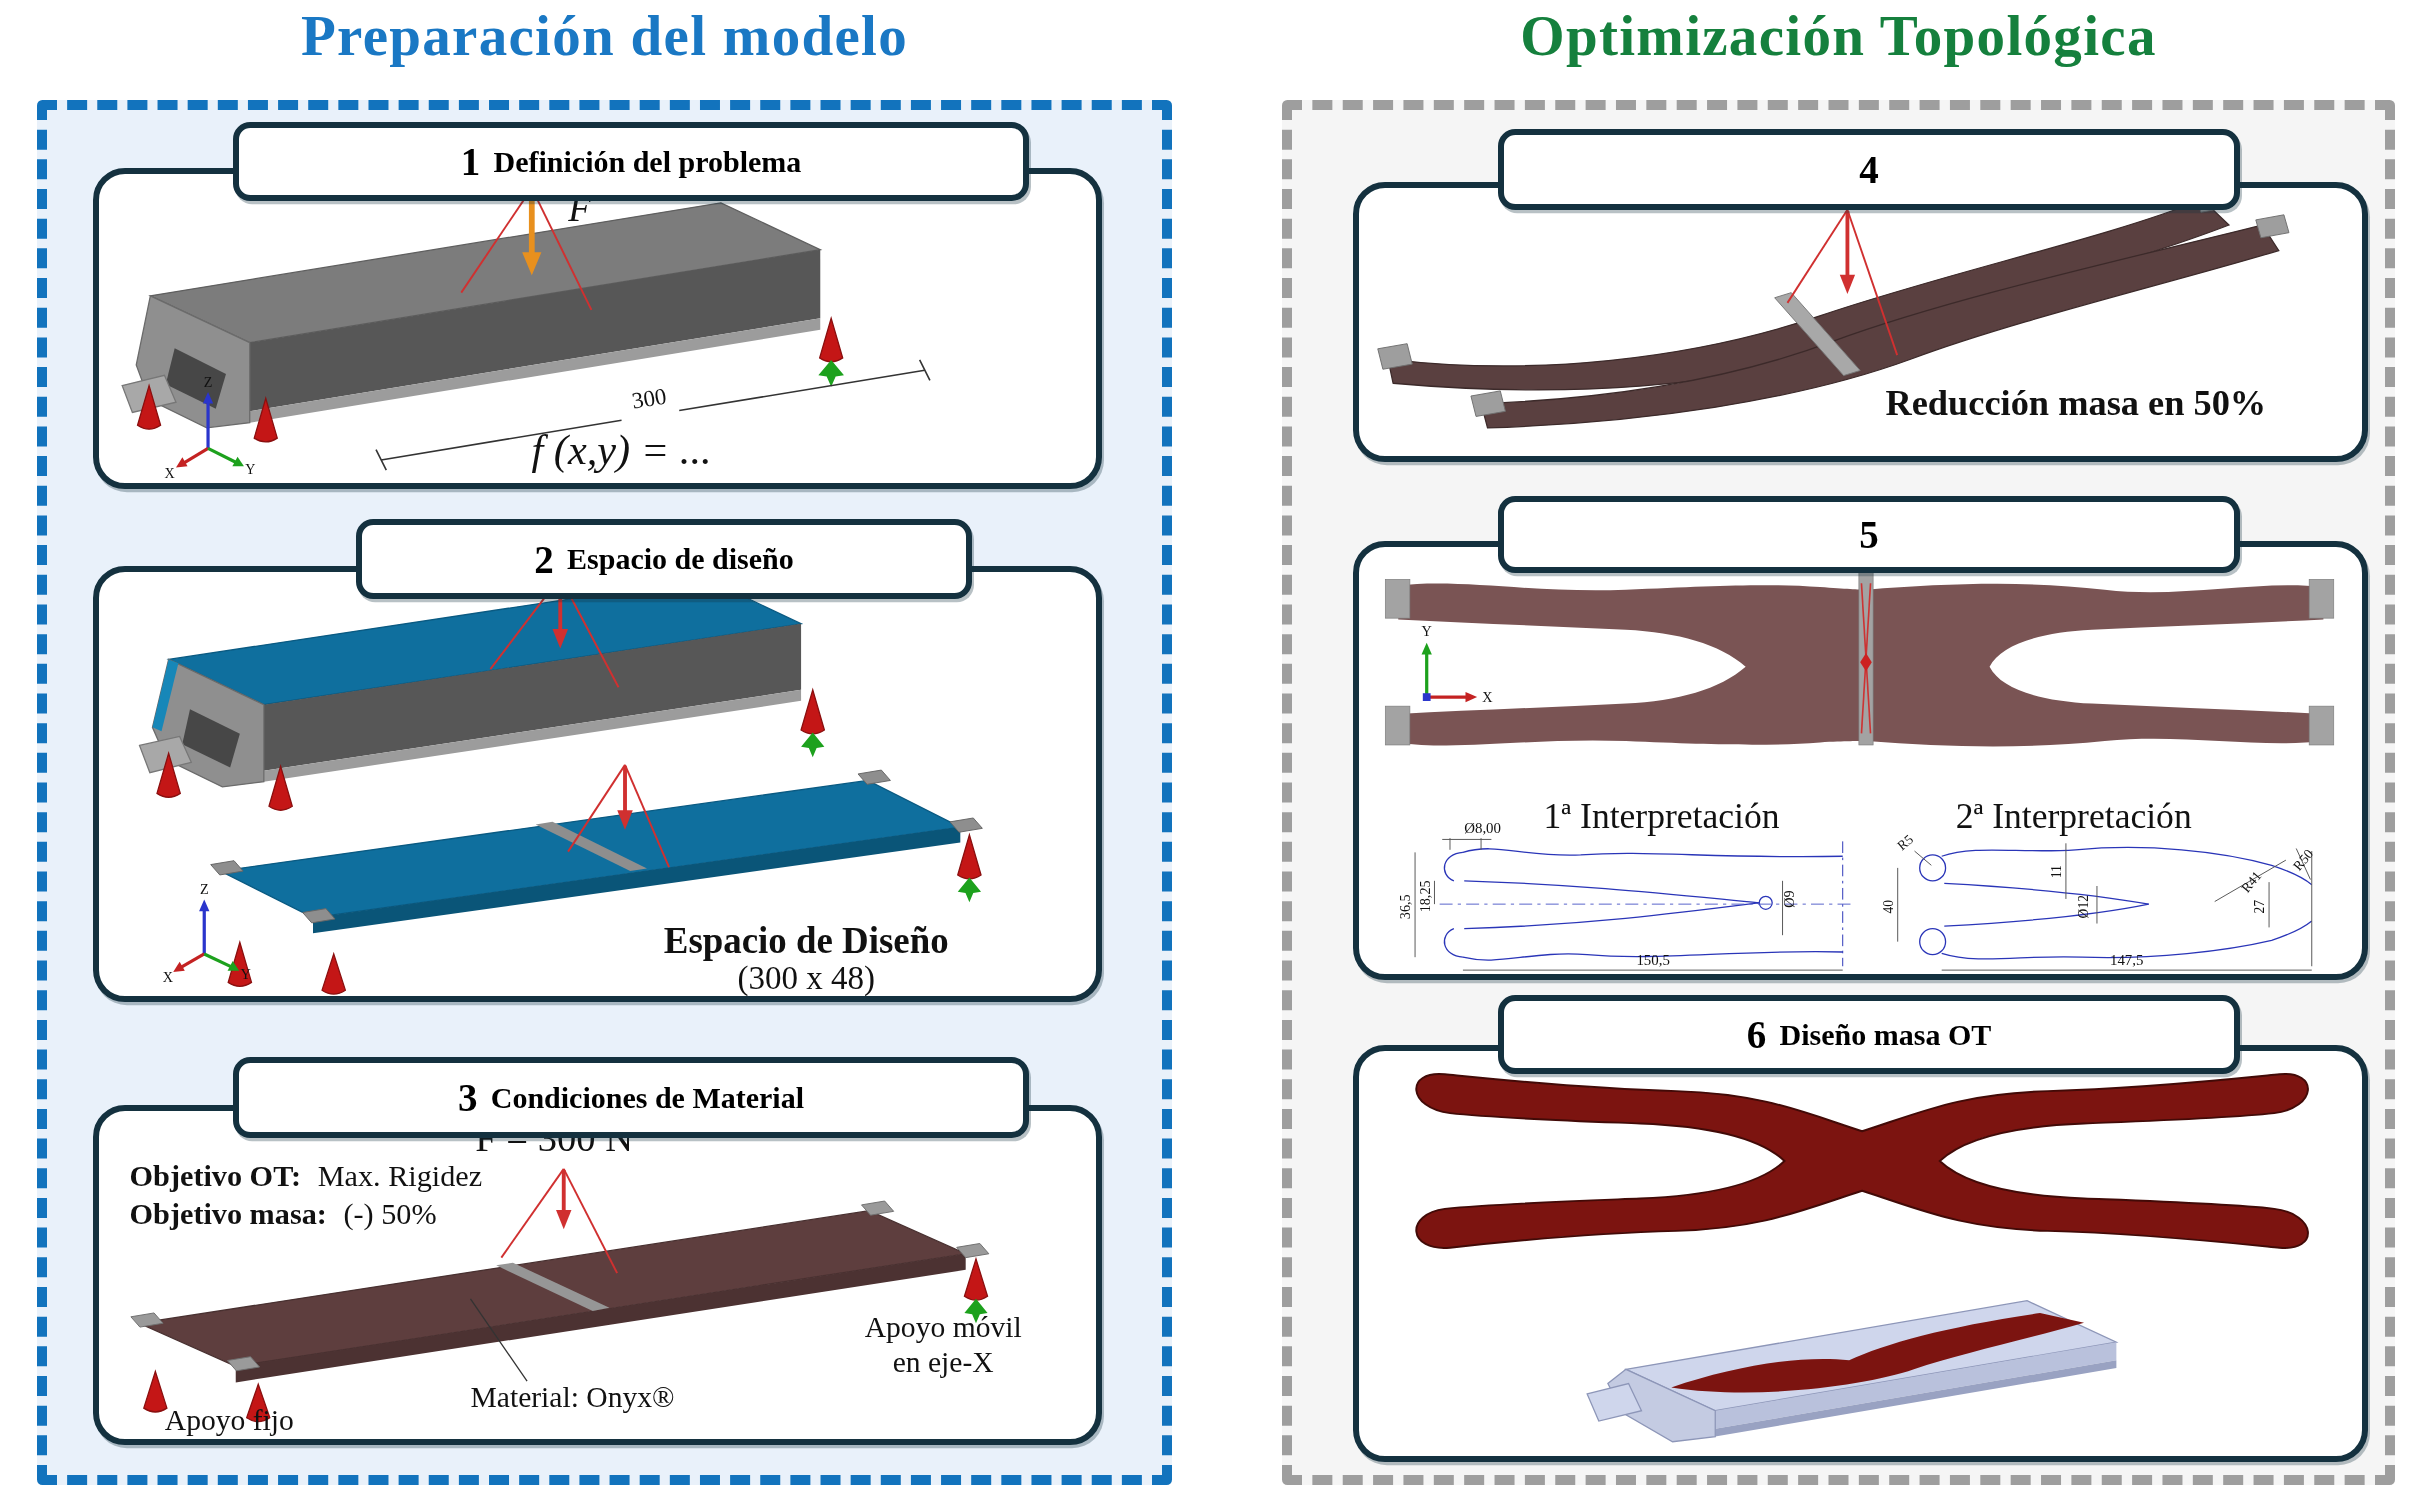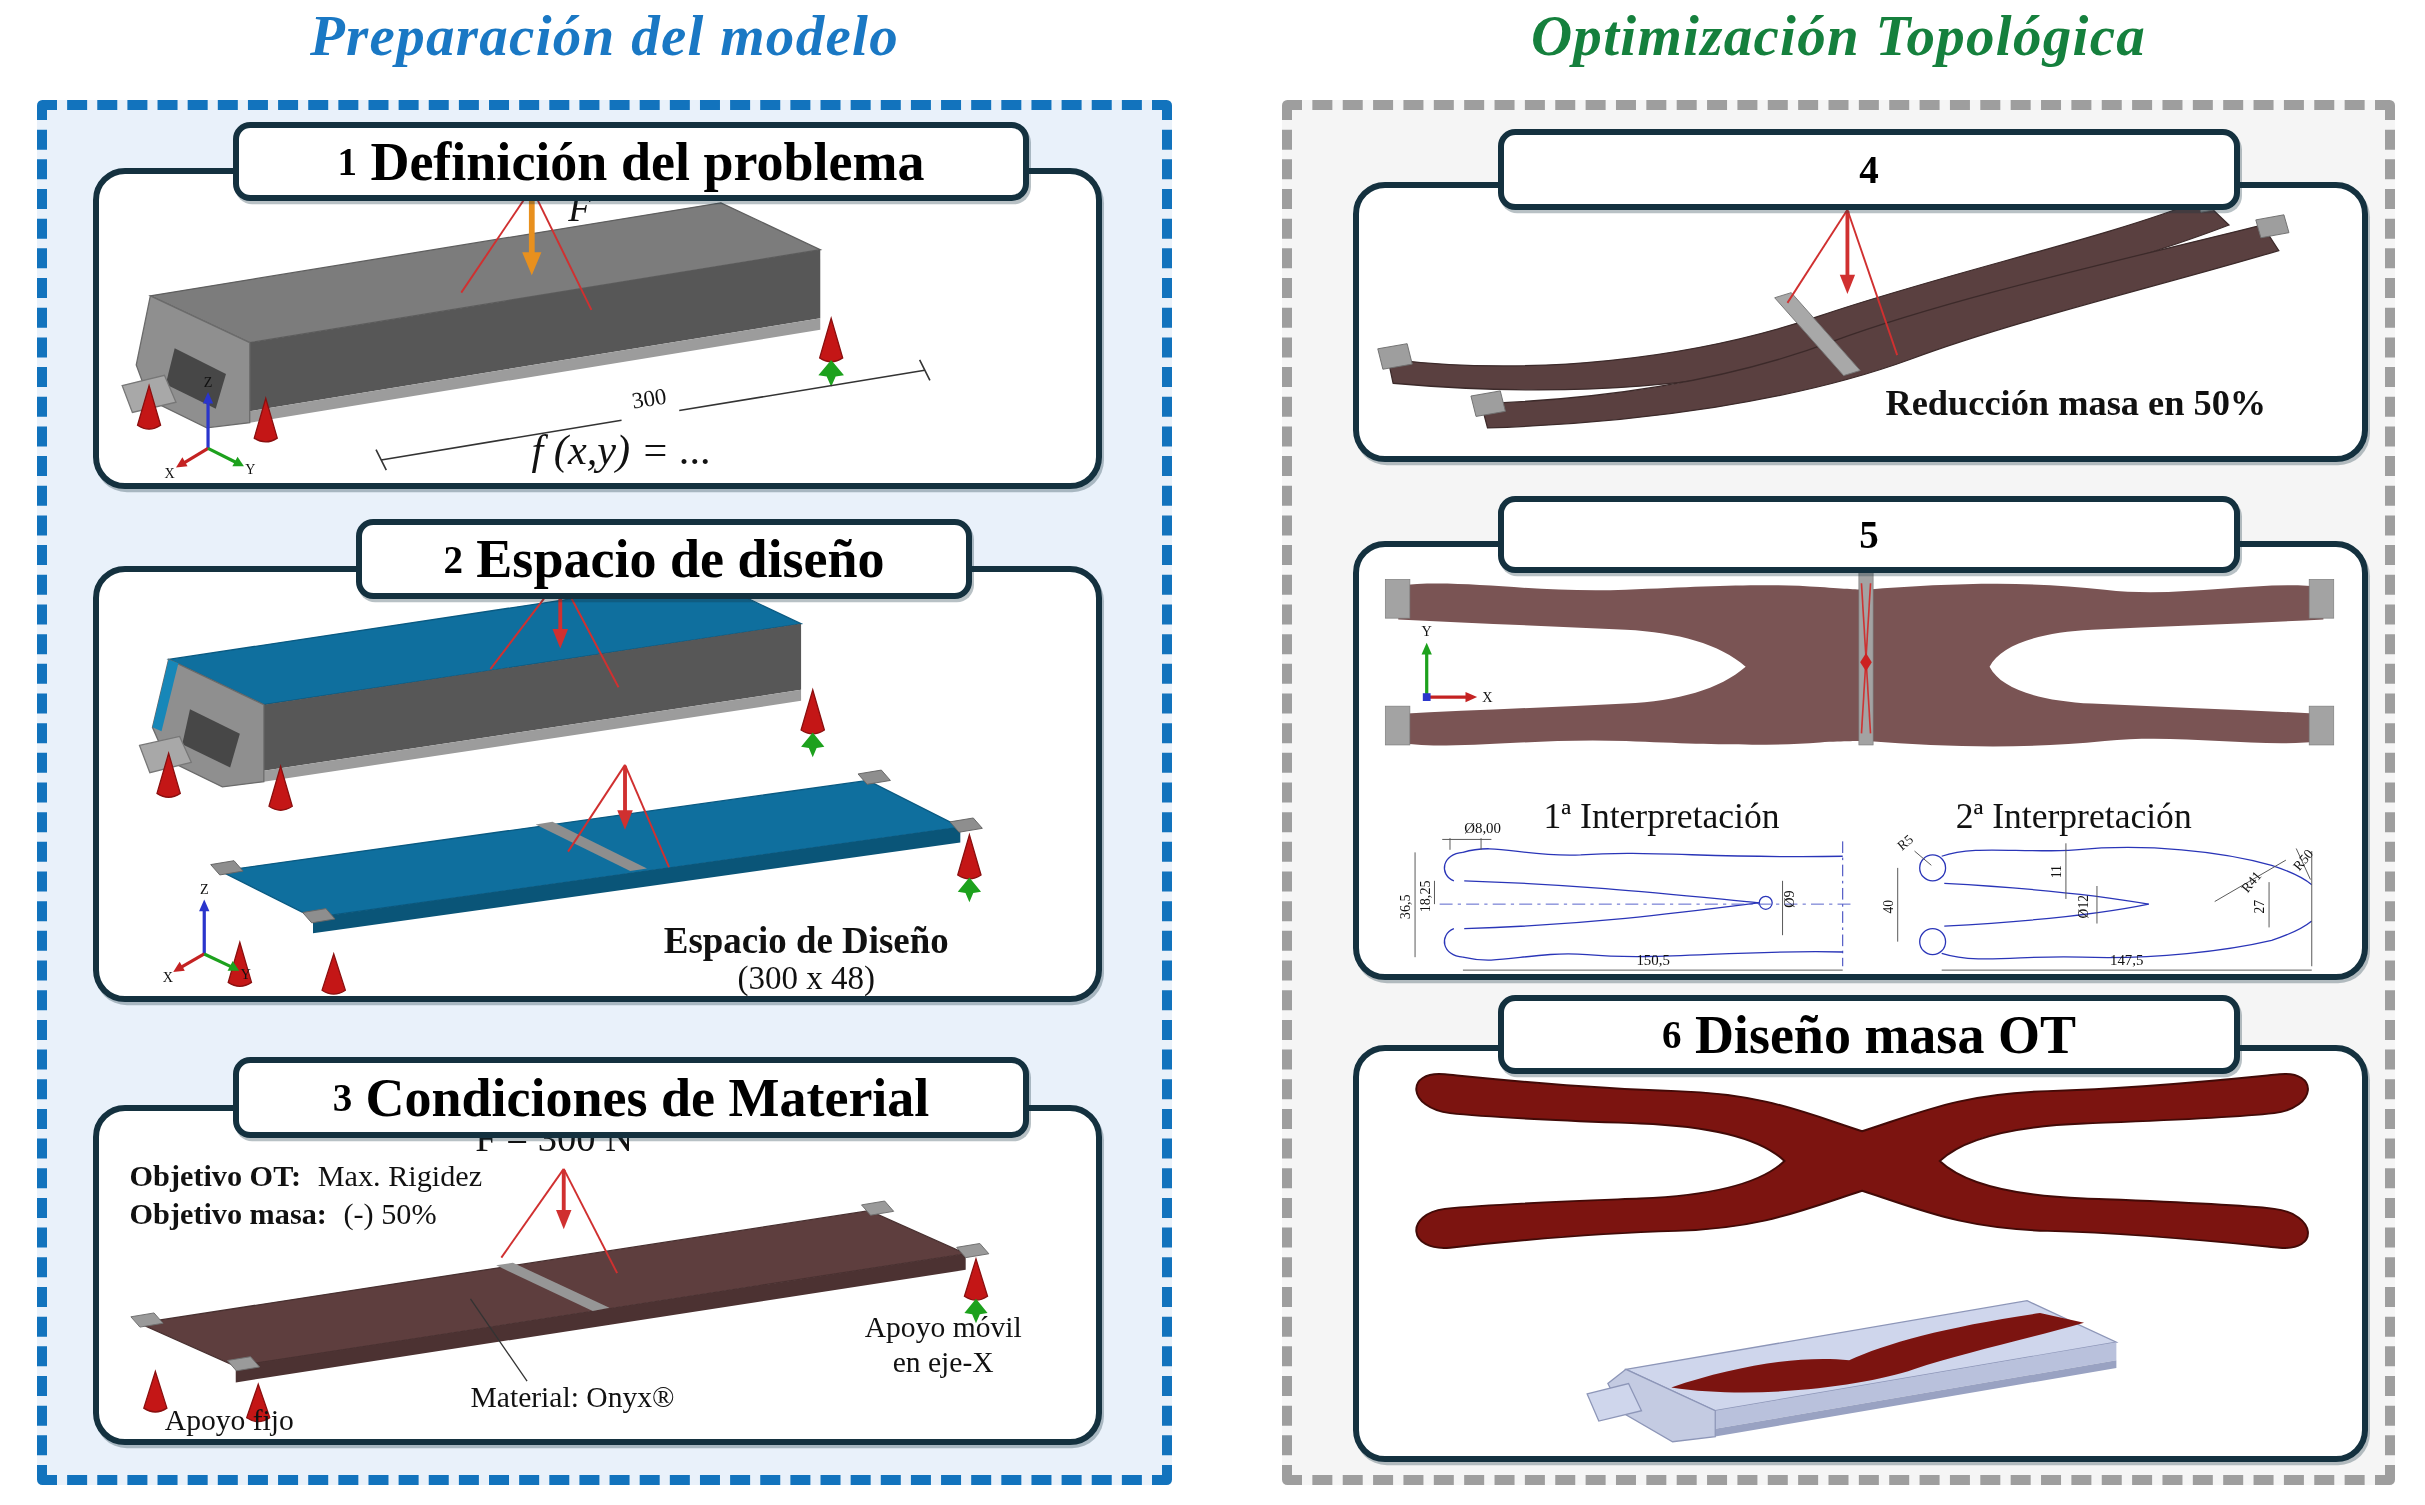--- a/index.html
+++ b/index.html
@@ -1,33 +1,33 @@
 <!DOCTYPE html>
 <html style="font-size:10.7px"><head>
 <meta charset="utf-8">
 <style>
   html,body{margin:0;padding:0;background:#ffffff;}
   .stage{position:relative;width:2426px;height:1505px;background:#ffffff;overflow:hidden;
          font-family:"Liberation Serif","DejaVu Serif",serif;}
   .col-header{position:absolute;top:2.7px;height:80px;text-align:center;
 .             font-size:57px;}
-  .col-header{font-size:57px;font-weight:bold;font-style:italic;letter-spacing:1.3px;}
+  .col-header{font-size:57px;font-weight:bold;letter-spacing:1.3px;}
   .hdr-left{left:37px;width:1135px;color:#1a78c4;}
   .hdr-right{left:1282px;width:1113px;color:#15803d;}
   .panel{position:absolute;box-sizing:border-box;border-radius:5.3px;}
   .left-panel{left:37px;top:100px;width:1135px;height:1385px;background:#e9f1fa;border:10px dashed #1273bd;}
   .right-panel{left:1282px;top:100px;width:1113px;height:1385px;background:#f5f5f5;border:10px dashed #9e9e9e;}
   .body-box{position:absolute;box-sizing:border-box;background:#ffffff;border:6.7px solid #14313f;
             border-radius:32px;box-shadow:2px 3.3px 0 rgba(20,49,63,.30);z-index:2;}
   .body-box svg{position:absolute;left:0;top:0;width:100%;height:100%;}
   .title-pill{position:absolute;box-sizing:border-box;background:#ffffff;border:6px solid #14313f;
               border-radius:17.3px;display:flex;align-items:center;justify-content:center;gap:13.3px;
               z-index:6;box-shadow:2px 3.3px 0 rgba(20,49,63,.30);}
   .title-pill .num{font-size:39px;font-weight:bold;color:#000;}
-  .title-pill .ttl{font-size:54px;font-weight:bold;color:#000;white-space:nowrap;}
+  .title-pill .ttl{font-size:30px;font-weight:bold;color:#000;white-space:nowrap;}
   text{fill:#111;}
 </style>
 </head>
 <body>
 
 <div class="stage">
 
   <div class="col-header hdr-left">Preparación del modelo</div>
   <div class="col-header hdr-right">Optimización Topológica</div>
 

